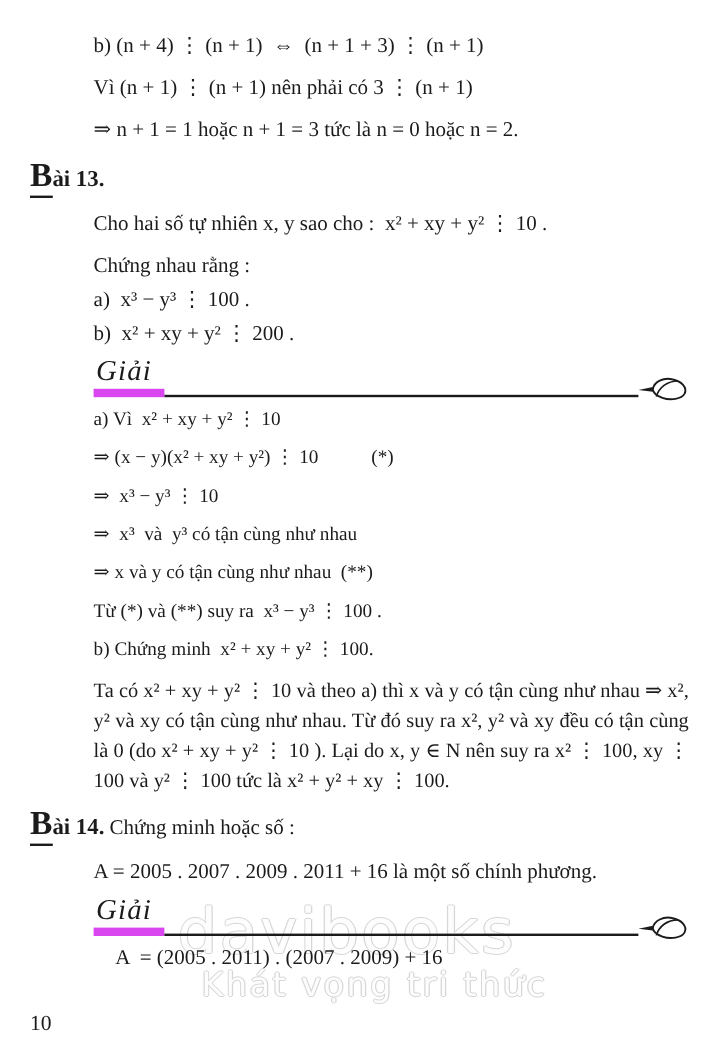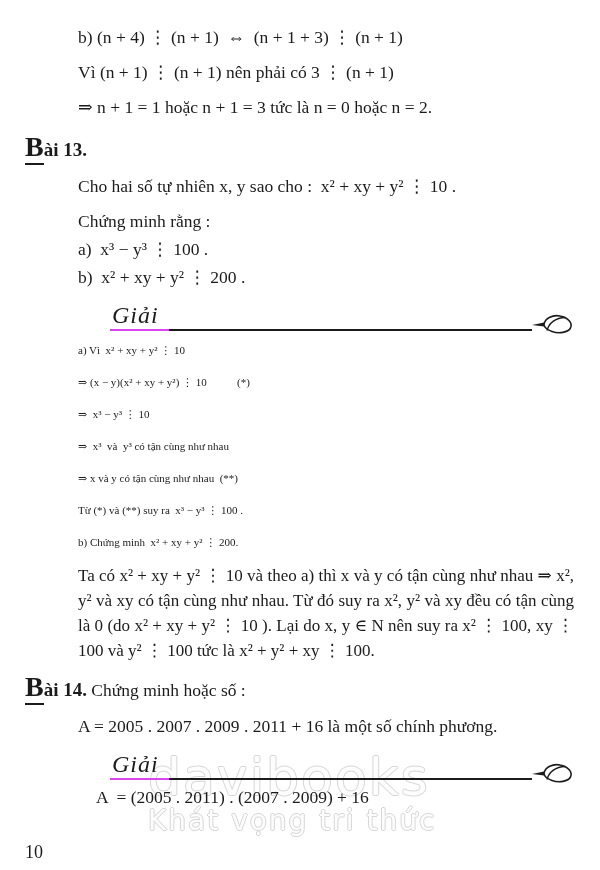--- a/index.html
+++ b/index.html
@@ -35,28 +35,27 @@
 
   .sol-header {
     display:flex; align-items:flex-end;
     margin:2px 0 8px 0; height:30px;
   }
   .sol-header.second { margin-top:0; margin-bottom:6px; }
   .giai {
     font-style:italic; font-size:24px; line-height:26px;
     letter-spacing:1px;
     padding:0 10px 1px 2px;
-    border-bottom:2px solid #d946ef;
-    margin-left:32px;
+    border-bottom:7px solid #d946ef;
   }
   .rule { flex:1; height:2px; background:#1b1b1b; }
   .swirl { width:42px; height:22px; margin-bottom:-4px; flex:0 0 auto; }
 
   .sol-line {
-    font-size:11px; line-height:22px; margin-bottom:10px;
+    font-size:16px; line-height:22px; margin-bottom:10px;
     white-space:pre-wrap;
   }
   .sol-line:last-of-type { margin-bottom:8px; }
 
   .para {
     font-size:17px; line-height:25px;
     text-align:justify;
     margin:2px 0 10px 0;
   }
 
@@ -71,62 +70,62 @@
   }
 
   .watermark {
     position:absolute; left:148px; top:750px; width:330px; z-index:0;
     font-family:"DejaVu Sans","Liberation Sans",sans-serif;
     color:#fdfdfd;
     text-shadow:1px 0 0 #d6d6d6, -1px 0 0 #d6d6d6, 0 1px 0 #d6d6d6, 0 -1px 0 #d6d6d6;
     user-select:none;
   }
   .wm1 { font-size:52px; line-height:55px; letter-spacing:2px; }
-  .wm2 { font-size:28px; line-height:30px; letter-spacing:2px; text-align:left; padding-right:2px; margin-top:1px; }
+  .wm2 { font-size:28px; line-height:30px; letter-spacing:2px; text-align:center; padding-right:2px; margin-top:1px; }
 </style>
 </head>
 <body>
 
 <div class="page">
 
   <div class="watermark">
     <div class="wm1">davibooks</div>
     <div class="wm2">Khát vọng tri thức</div>
   </div>
 
   <div class="content">
 
     <div class="mline">b) (n + 4) ⋮ (n + 1)  ⇔  (n + 1 + 3) ⋮ (n + 1)</div>
     <div class="mline">Vì (n + 1) ⋮ (n + 1) nên phải có 3 ⋮ (n + 1)</div>
     <div class="mline last-intro">⇒ n + 1 = 1 hoặc n + 1 = 3 tức là n = 0 hoặc n = 2.</div>
 
     <div class="prob-title"><span class="initial">B</span><span>ài 13.</span></div>
 
     <div class="mline">Cho hai số tự nhiên x, y sao cho :  x² + xy + y² ⋮ 10 .</div>
-    <div class="mline tight">Chứng minh rằng :</div>
+    <div class="mline tight">Chứng nhau rằng :</div>
     <div class="mline tight">a)  x³ − y³ ⋮ 100 .</div>
     <div class="mline">b)  x² + xy + y² ⋮ 200 .</div>
 
     <div class="sol-header">
       <span class="giai">Giải</span>
       <span class="rule"></span>
       <svg class="swirl" viewBox="0 0 42 22">
         <path d="M0 12 L12 9.5 L12 13.5 Z" fill="#1b1b1b"></path>
         <path d="M12 11.5 C13 5 21 1.5 28 3 C36 4.5 41 10 38.5 15 C36 19.5 27 21 20 18.5 C15 16.7 12.3 14.5 12 11.5 Z" fill="#ffffff" stroke="#1b1b1b" stroke-width="1.6"></path>
         <path d="M15 17.5 C17 10 24 4.5 33 4.5" fill="none" stroke="#1b1b1b" stroke-width="1.4"></path>
       </svg>
     </div>
 
     <div class="sol-line">a) Vì  x² + xy + y² ⋮ 10</div>
     <div class="sol-line">⇒ (x − y)(x² + xy + y²) ⋮ 10           (*)</div>
     <div class="sol-line">⇒  x³ − y³ ⋮ 10</div>
     <div class="sol-line">⇒  x³  và  y³ có tận cùng như nhau</div>
     <div class="sol-line">⇒ x và y có tận cùng như nhau  (**)</div>
     <div class="sol-line">Từ (*) và (**) suy ra  x³ − y³ ⋮ 100 .</div>
-    <div class="sol-line">b) Chứng minh  x² + xy + y² ⋮ 200.</div>
+    <div class="sol-line">b) Chứng minh  x² + xy + y² ⋮ 100.</div>
 
     <div class="para">Ta có  x² + xy + y² ⋮ 10  và theo a) thì x và y có tận cùng như nhau ⇒ x², y² và xy có tận cùng như nhau. Từ đó suy ra x², y² và xy đều có tận cùng là 0 (do  x² + xy + y² ⋮ 10 ). Lại do x, y ∈ N nên suy ra  x² ⋮ 100,  xy ⋮ 100  và  y² ⋮ 100  tức là  x² + y² + xy ⋮ 100.</div>
 
     <div class="prob-title title-14"><span class="initial">B</span><span>ài 14.</span><span class="tail"> Chứng minh hoặc số :</span></div>
 
     <div class="mline">A = 2005 . 2007 . 2009 . 2011 + 16 là một số chính phương.</div>
 
     <div class="sol-header second">
       <span class="giai">Giải</span>
       <span class="rule"></span>

